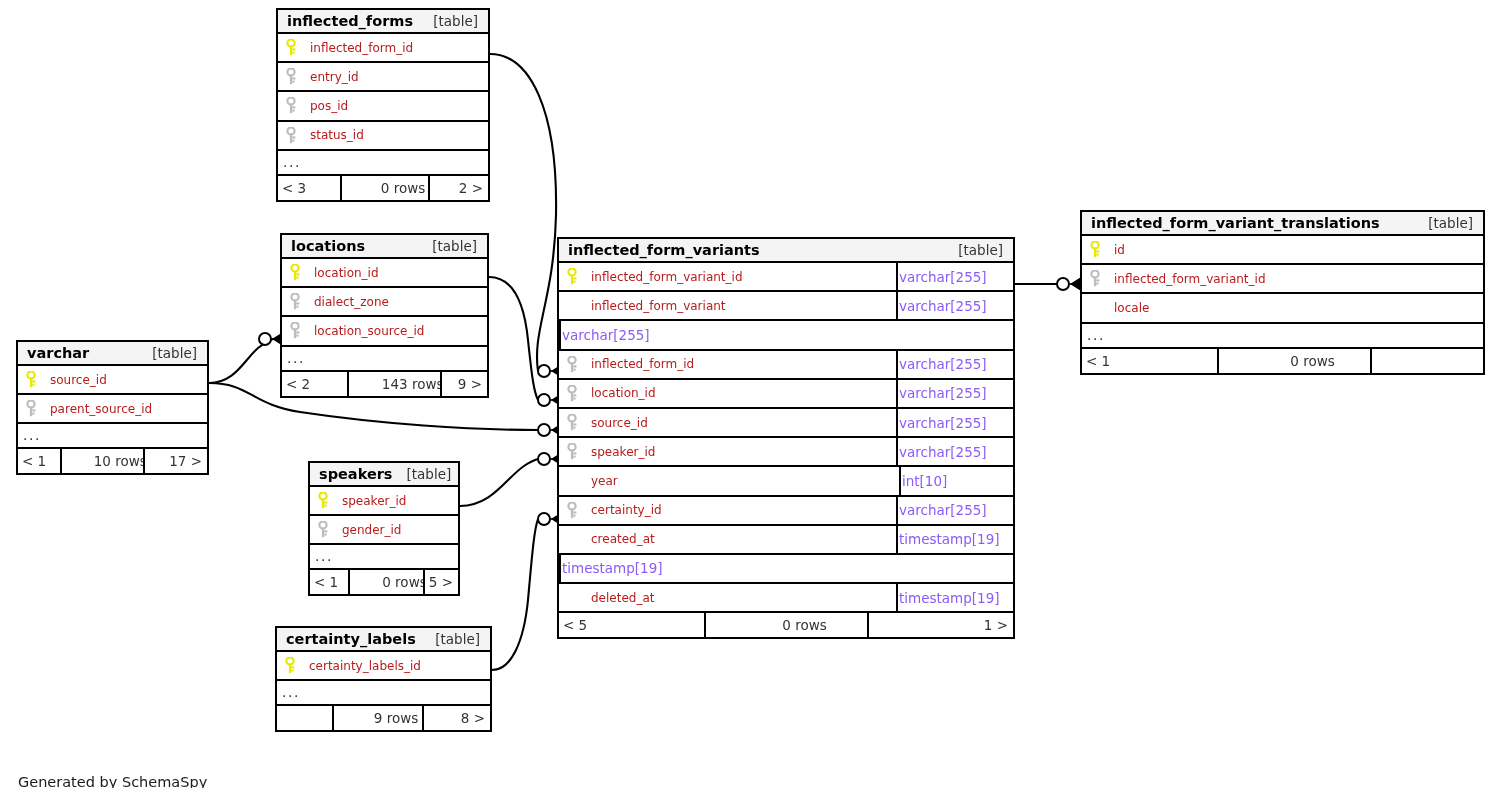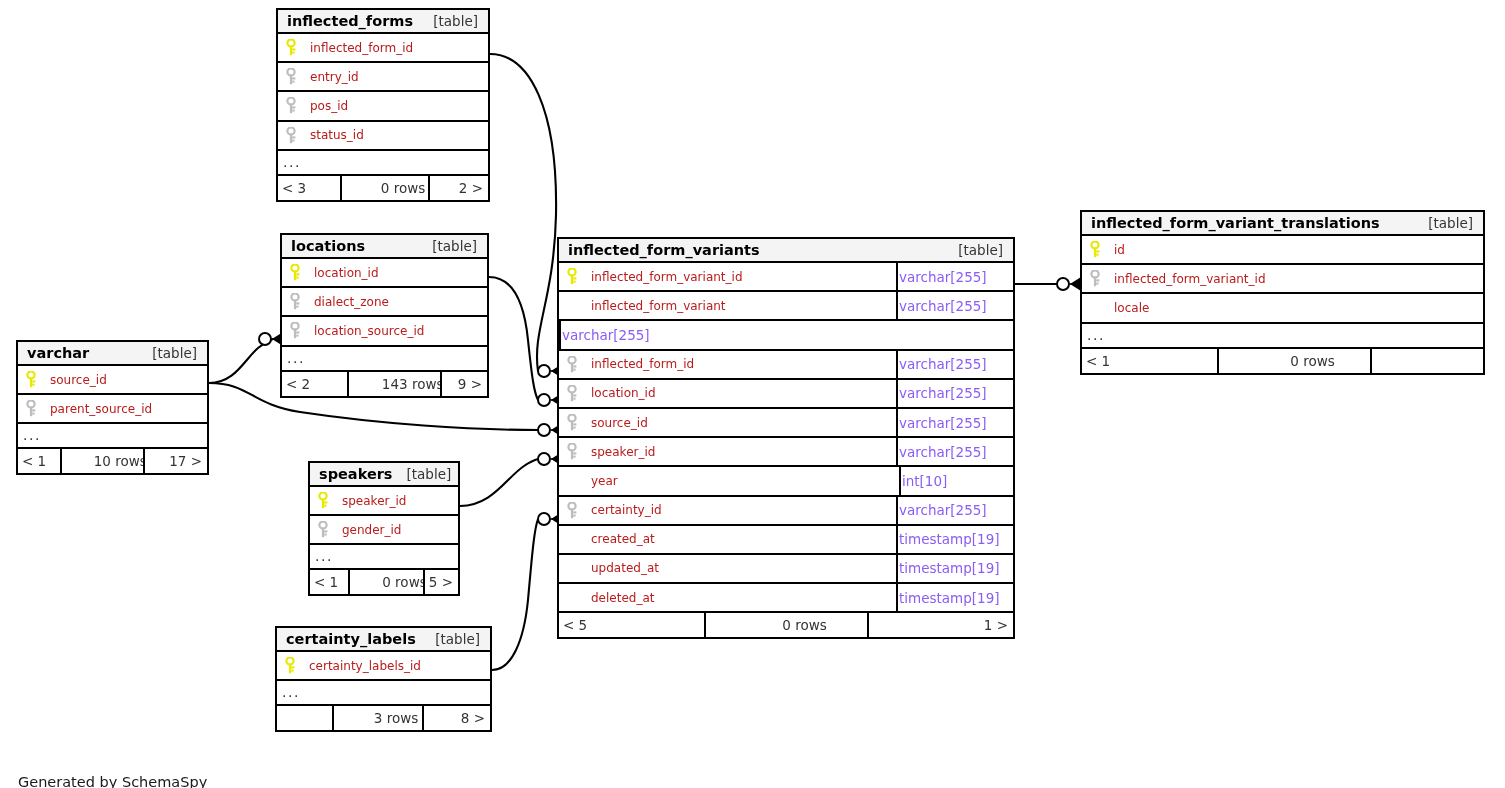--- a/index.html
+++ b/index.html
@@ -411,21 +411,21 @@
                 <rect x="6.2" y="9.4" width="3.2" height="2.1" fill="#e8e800"></rect>
                 <rect x="6.2" y="12.6" width="2.4" height="2" fill="#e8e800"></rect>
               </svg>
             </span>
             <span class="col-label">certainty_labels_id</span>
           </div>
         </div>
         <div class="ellipsis-row">...</div>
         <div class="tbl-footer">
           <div class="foot-cell foot-left" style="width:55px;"></div>
-          <div class="foot-cell foot-center" style="flex:1 1 auto;">3 rows</div>
+          <div class="foot-cell foot-center" style="flex:1 1 auto;">9 rows</div>
           <div class="foot-cell foot-right" style="width:66px;">8 &gt;</div>
         </div>
       </div>
       <div class="table-box" style="left:557px; top:237px; width:458px;">
         <div class="tbl-header">
           <span class="tbl-name">inflected_form_variants</span>
           <span class="tbl-tag">[table]</span>
         </div>
         <div class="col-row">
           <div class="col-main">
@@ -529,24 +529,20 @@
           <div class="col-type" style="width:117px;">varchar[255]</div>
         </div>
         <div class="col-row">
           <div class="col-main">
             <span class="keyslot"></span>
             <span class="col-label">created_at</span>
           </div>
           <div class="col-type" style="width:117px;">timestamp[19]</div>
         </div>
         <div class="col-row">
-          <div class="col-main">
-            <span class="keyslot"></span>
-            <span class="col-label">updated_at</span>
-          </div>
           <div class="col-type" style="width:117px;">timestamp[19]</div>
         </div>
         <div class="col-row">
           <div class="col-main">
             <span class="keyslot"></span>
             <span class="col-label">deleted_at</span>
           </div>
           <div class="col-type" style="width:117px;">timestamp[19]</div>
         </div>
         <div class="tbl-footer">

